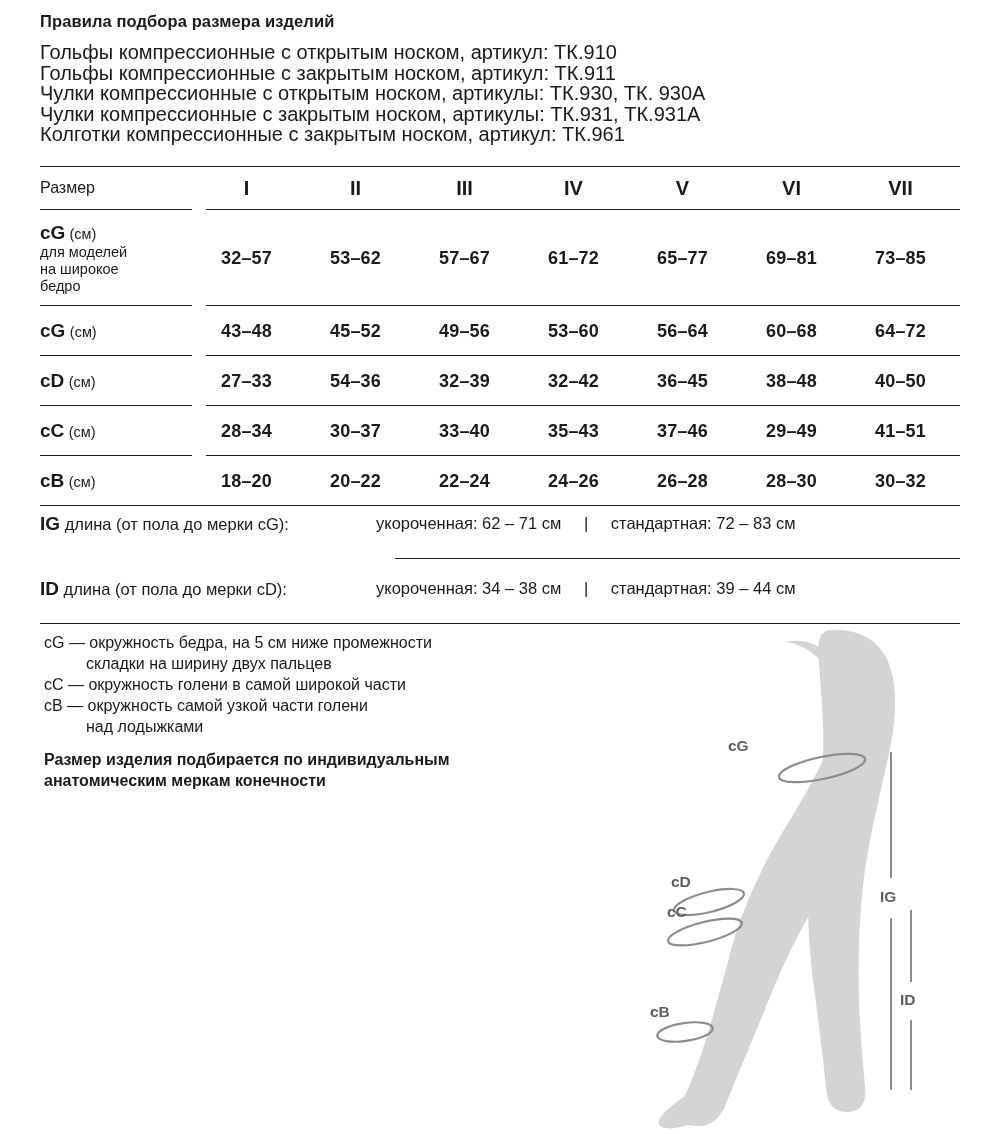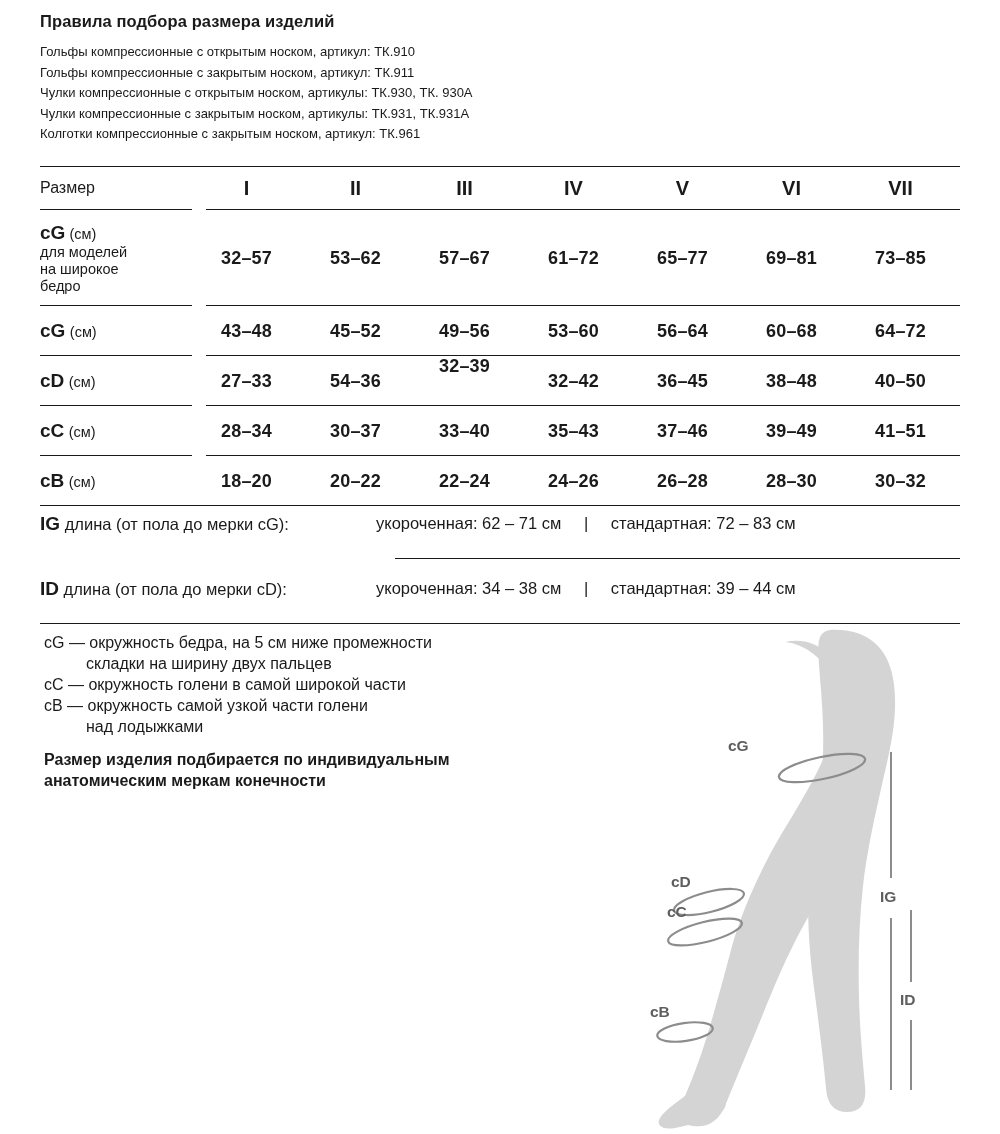--- a/index.html
+++ b/index.html
@@ -29,21 +29,21 @@
     font-weight: bold;
     letter-spacing: 0.1px;
   }
   .intro {
     position: absolute;
     left: 40px;
     top: 42px;
     width: 900px;
   }
   .intro div {
-    font-size: 13px;
+    font-size: 20px;
     line-height: 20.5px;
     white-space: nowrap;
   }
 
   
   .table {
     position: absolute;
     left: 40px;
     top: 166px;
     width: 920px;
@@ -286,21 +286,21 @@
           <span class="big">cD</span>
           <span class="unit">(см)</span>
         </div>
       </div>
       <div class="val-cell" style="display:flex;align-items:center;justify-content:center;height:100%;">
           <span>27–33</span>
         </div>
       <div class="val-cell" style="display:flex;align-items:center;justify-content:center;height:100%;">
           <span>54–36</span>
         </div>
-      <div class="val-cell" style="display:flex;align-items:flex-start;justify-content:center;height:100%;">
+      <div class="val-cell" style="display:flex;align-items:center;justify-content:center;height:100%;">
           <span>32–39</span>
         </div>
       <div class="val-cell" style="display:flex;align-items:center;justify-content:center;height:100%;">
           <span>32–42</span>
         </div>
       <div class="val-cell" style="display:flex;align-items:center;justify-content:center;height:100%;">
           <span>36–45</span>
         </div>
       <div class="val-cell" style="display:flex;align-items:center;justify-content:center;height:100%;">
           <span>38–48</span>
@@ -328,21 +328,21 @@
       <div class="val-cell" style="display:flex;align-items:center;justify-content:center;height:100%;">
           <span>33–40</span>
         </div>
       <div class="val-cell" style="display:flex;align-items:center;justify-content:center;height:100%;">
           <span>35–43</span>
         </div>
       <div class="val-cell" style="display:flex;align-items:center;justify-content:center;height:100%;">
           <span>37–46</span>
         </div>
       <div class="val-cell" style="display:flex;align-items:center;justify-content:center;height:100%;">
-          <span>39–49</span>
+          <span>29–49</span>
         </div>
       <div class="val-cell" style="display:flex;align-items:center;justify-content:center;height:100%;">
           <span>41–51</span>
         </div>
       <div class="rule split-left" style="bottom:0;"></div>
       <div class="rule split-right" style="bottom:0;"></div>
     </div>
 
     <div class="trow r-cb">
       <div class="label-cell" style="display:flex;align-items:center;height:100%;">

